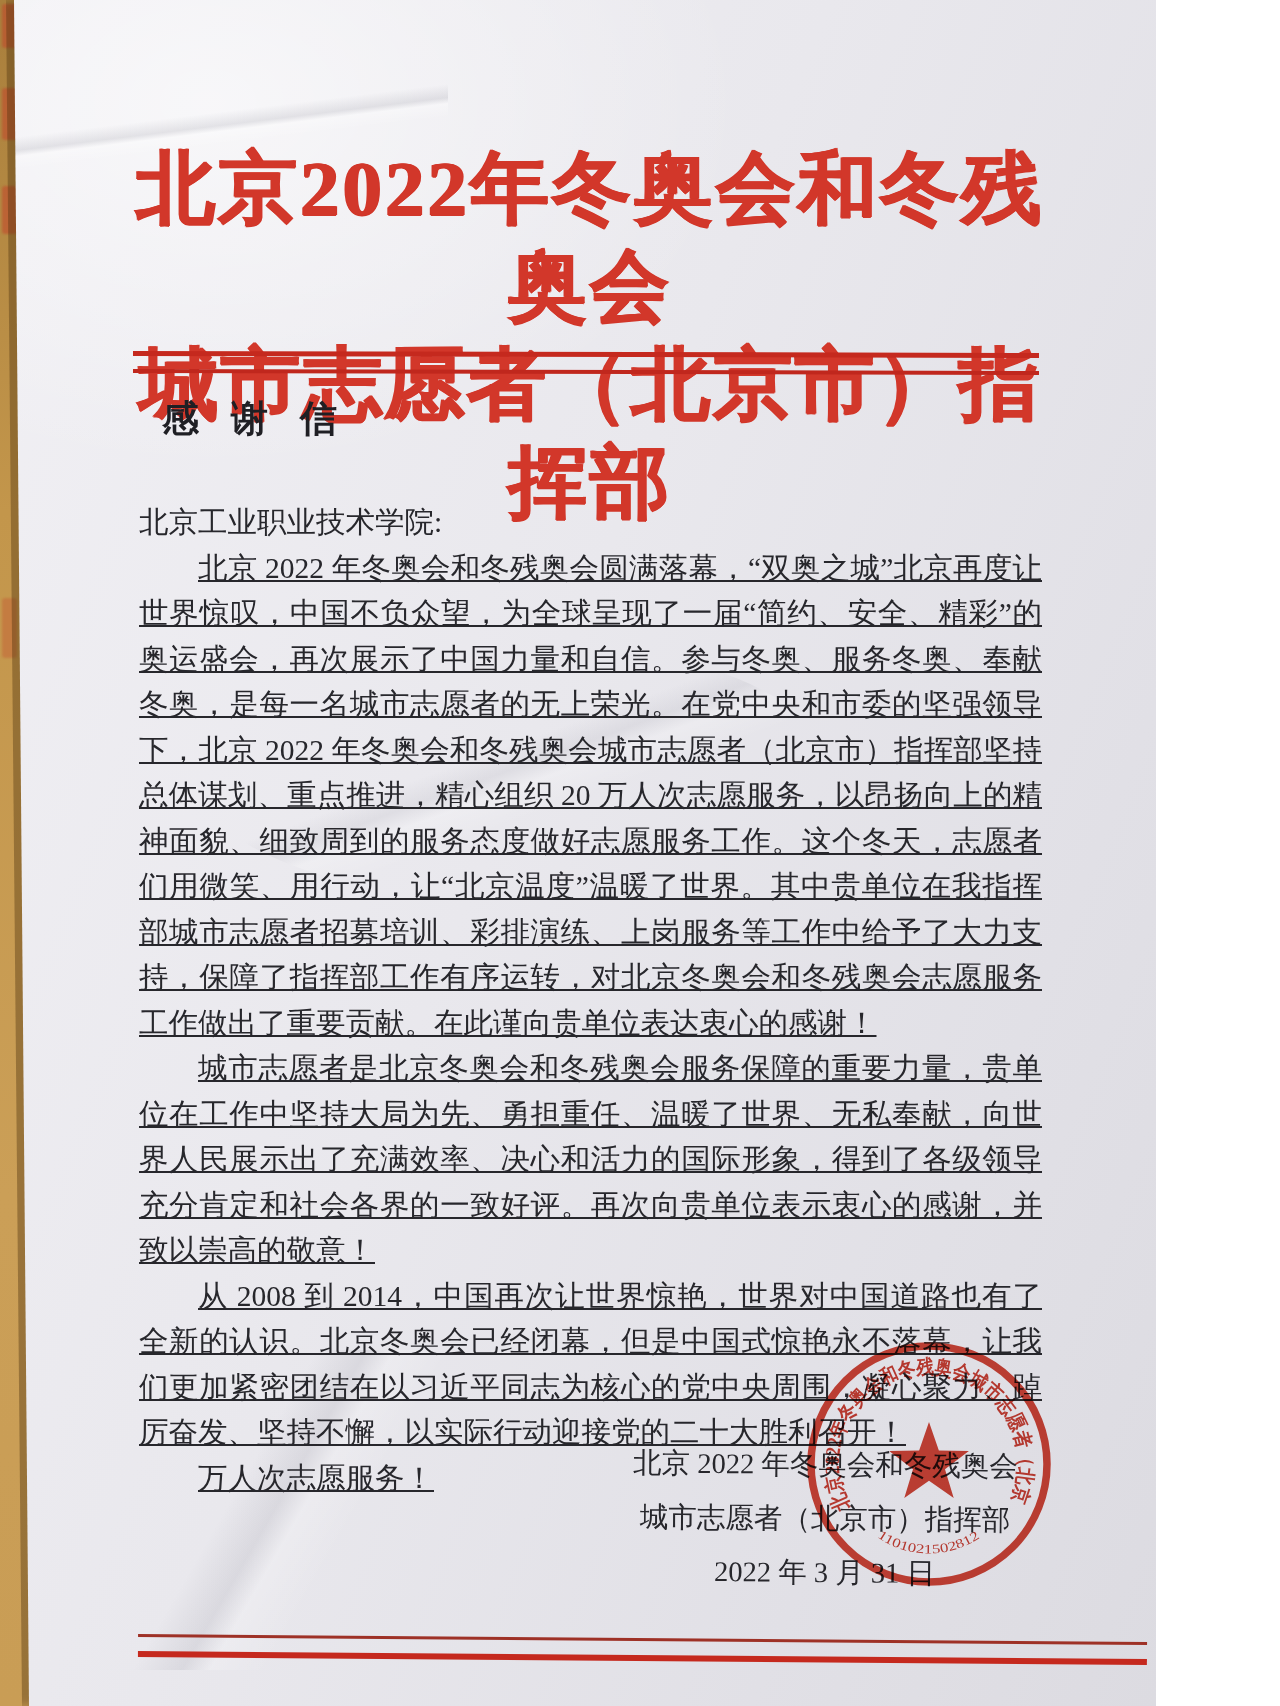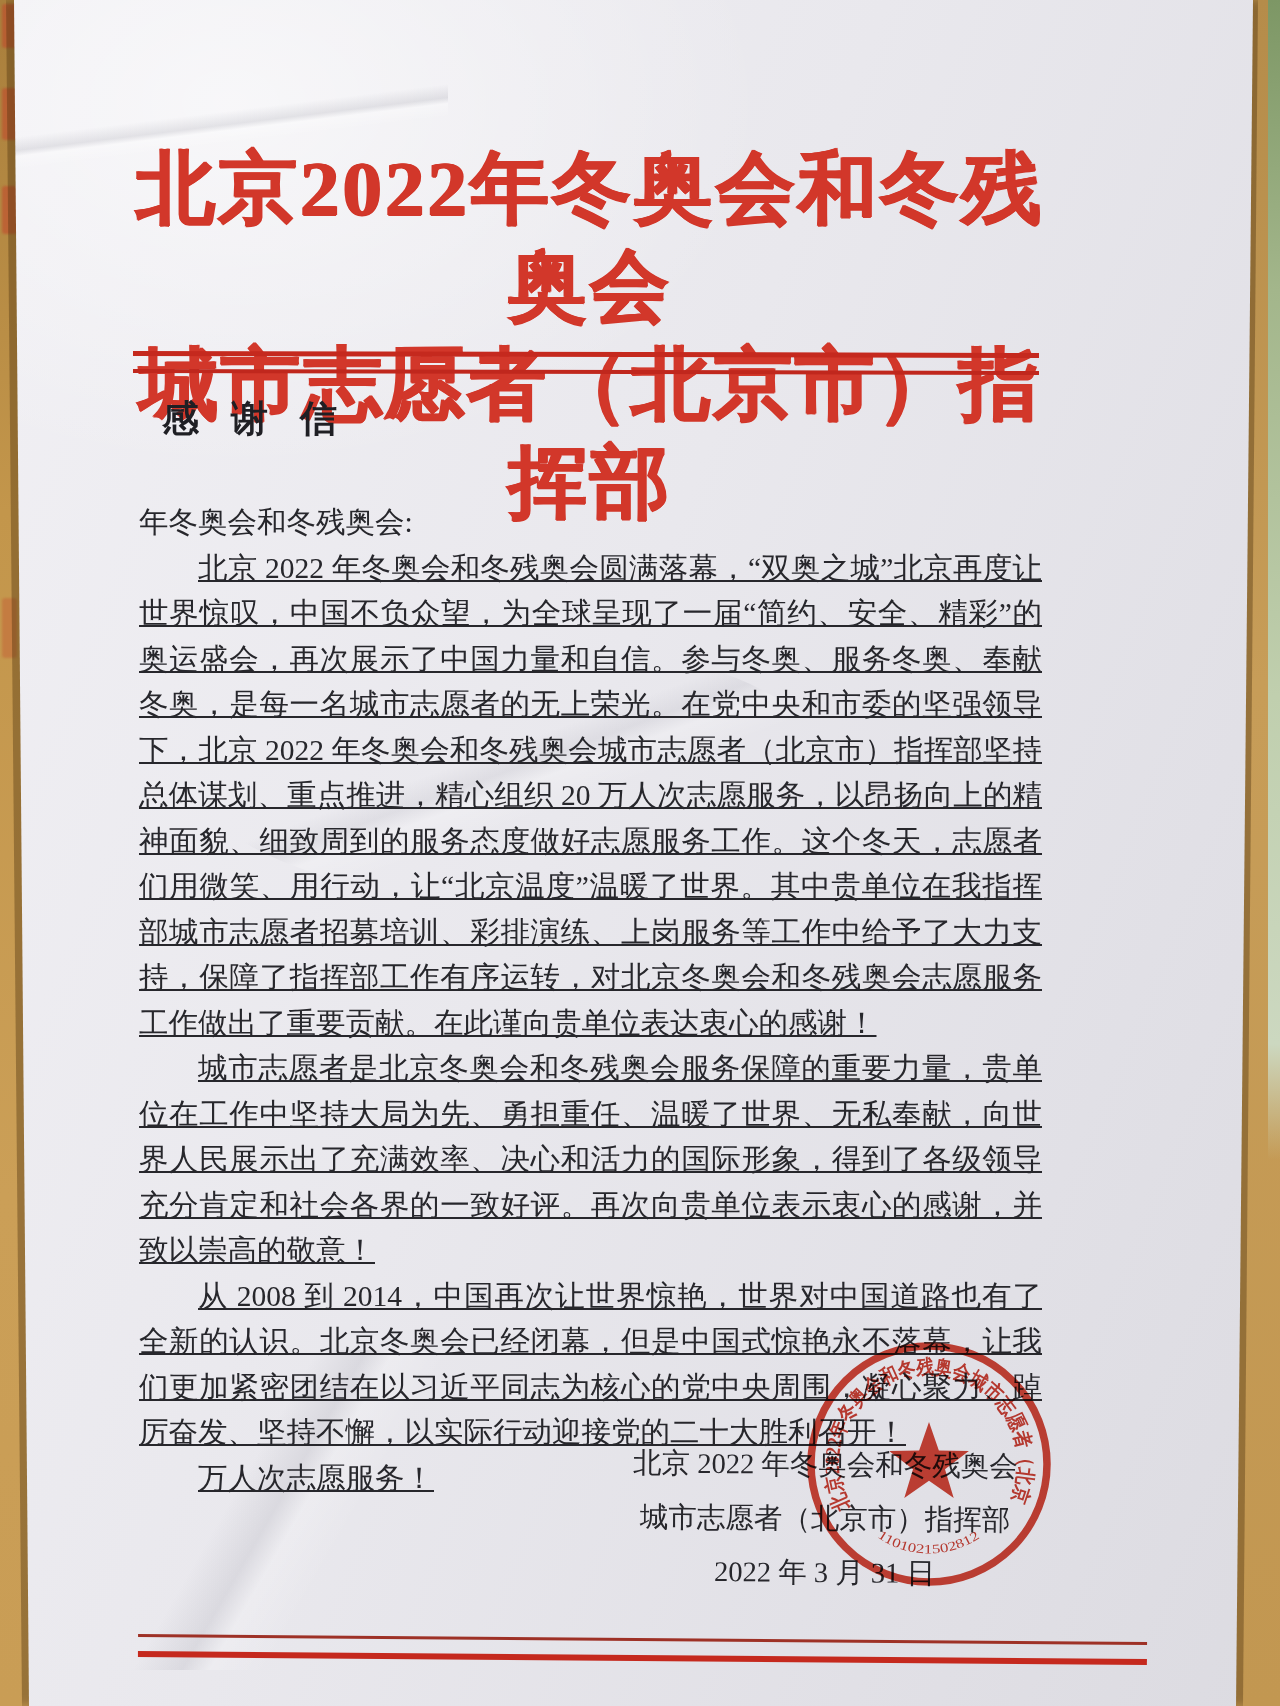--- a/index.html
+++ b/index.html
@@ -1,16 +1,16 @@
 <!DOCTYPE html>
 <html><head>
 <meta charset="utf-8">
 <style>
   html,body{margin:0;padding:0;}
-  .scene{position:relative;width:1280px;height:1706px;overflow:hidden;
+  .scene{position:relative;width:1156px;height:1706px;overflow:hidden;
          background:#c49549;font-family:"Liberation Serif","DejaVu Serif",serif;}
 
   
   .bg-left{position:absolute;left:0;top:0;width:70px;height:100%;
            background:linear-gradient(180deg,#a97f3c,#c3964b 30%,#cb9f57 70%,#c99d55);}
   .bg-right{position:absolute;right:0;top:0;width:55px;height:100%;
             background:linear-gradient(180deg,#b58c4a,#c79d58 40%,#c29751);}
   .bg-green{position:absolute;right:0;top:0;width:12px;height:1160px;
             background:linear-gradient(180deg,#7d9765,#a3b68b 25%,#c0cfae 60%,#ccd8c0 90%,rgba(204,216,192,0));}
   .mark{position:absolute;left:2px;width:15px;background:rgba(196,62,40,.5);filter:blur(1.2px);border-radius:3px;}
@@ -87,21 +87,21 @@
 
     <div class="header-title">
       <div>北京2022年冬奥会和冬残奥会</div>
       <div>城市志愿者（北京市）指挥部</div>
     </div>
     <div class="header-rule"></div>
 
     <div class="letter-title">感谢信</div>
 
     <div class="body">
-      <p class="salutation">年冬奥会和冬残奥会:</p>
+      <p class="salutation">北京工业职业技术学院:</p>
       <p class="para">北京 2022 年冬奥会和冬残奥会圆满落幕，“双奥之城”北京再度让世界惊叹，中国不负众望，为全球呈现了一届“简约、安全、精彩”的奥运盛会，再次展示了中国力量和自信。参与冬奥、服务冬奥、奉献冬奥，是每一名城市志愿者的无上荣光。在党中央和市委的坚强领导下，北京 2022 年冬奥会和冬残奥会城市志愿者（北京市）指挥部坚持总体谋划、重点推进，精心组织 20 万人次志愿服务，以昂扬向上的精神面貌、细致周到的服务态度做好志愿服务工作。这个冬天，志愿者们用微笑、用行动，让“北京温度”温暖了世界。其中贵单位在我指挥部城市志愿者招募培训、彩排演练、上岗服务等工作中给予了大力支持，保障了指挥部工作有序运转，对北京冬奥会和冬残奥会志愿服务工作做出了重要贡献。在此谨向贵单位表达衷心的感谢！</p>
       <p class="para">城市志愿者是北京冬奥会和冬残奥会服务保障的重要力量，贵单位在工作中坚持大局为先、勇担重任、温暖了世界、无私奉献，向世界人民展示出了充满效率、决心和活力的国际形象，得到了各级领导充分肯定和社会各界的一致好评。再次向贵单位表示衷心的感谢，并致以崇高的敬意！</p>
       <p class="para">从 2008 到 2014，中国再次让世界惊艳，世界对中国道路也有了全新的认识。北京冬奥会已经闭幕，但是中国式惊艳永不落幕，让我们更加紧密团结在以习近平同志为核心的党中央周围，凝心聚力、踔厉奋发、坚持不懈，以实际行动迎接党的二十大胜利召开！</p>
       <p class="para">万人次志愿服务！</p>
     </div>
 
     <div class="signature">
       <div>北京 2022 年冬奥会和冬残奥会</div>
       <div>城市志愿者（北京市）指挥部</div>
       <div>2022 年 3 月 31 日</div>

